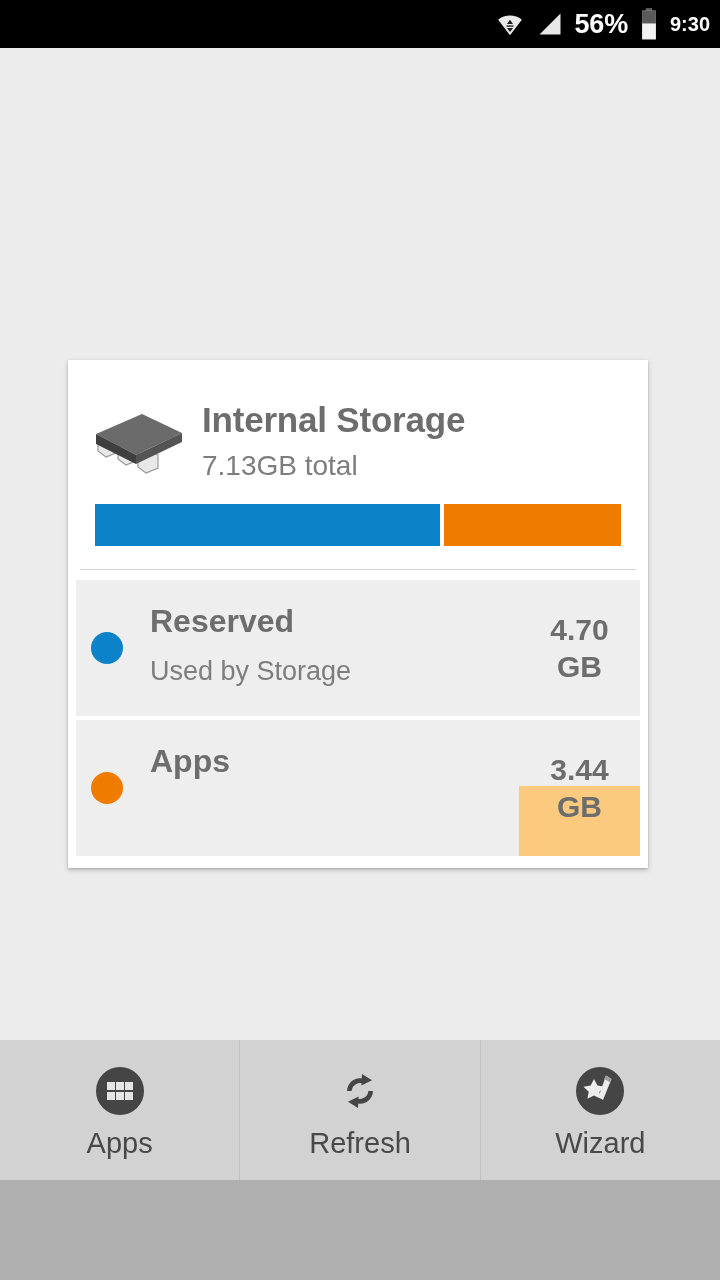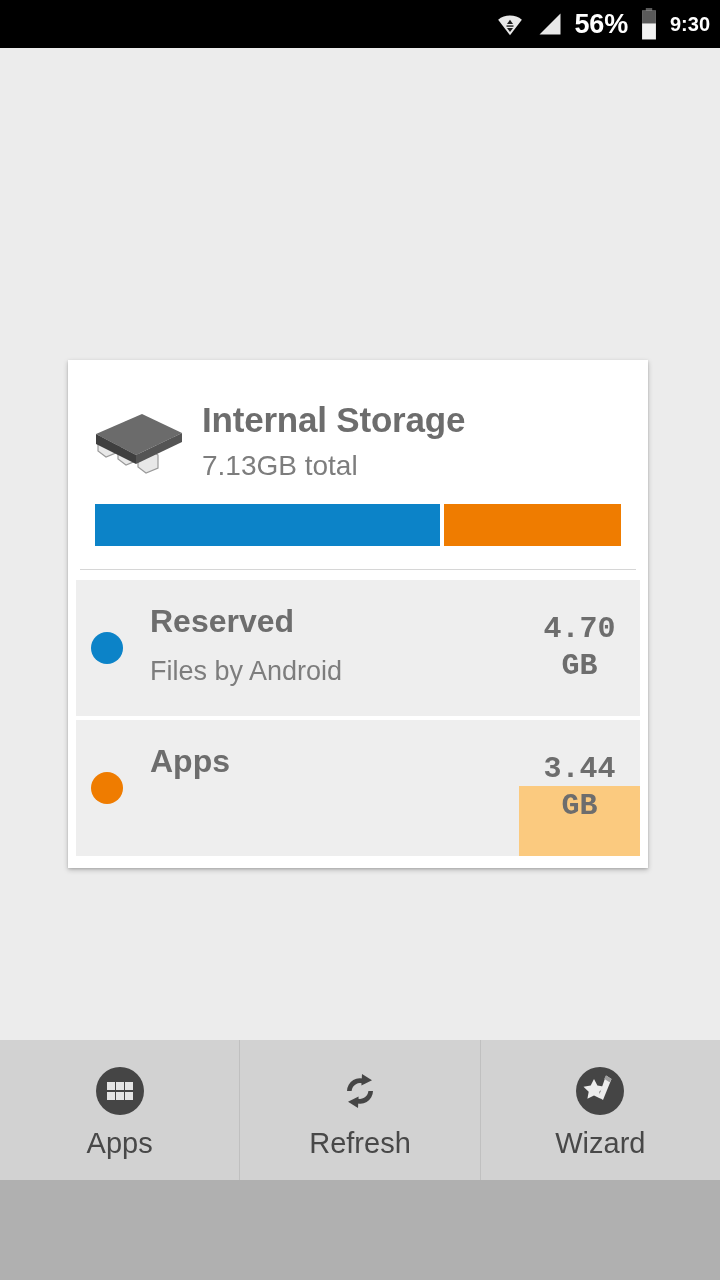--- a/index.html
+++ b/index.html
@@ -170,21 +170,20 @@
     font-size: 27px;
     color: #7d7d7d;
     line-height: 1.2;
   }
   .row-value-cell {
     width: 121px;
     background: #eeeeee;
     flex: none;
     position: relative;
     overflow: hidden;
-    font-family: Liberation Mono, monospace;
   }
   .row-value-fill {
     position: absolute;
     left: 0; right: 0; bottom: 0;
     background: #fbca7f;
   }
   .row-value-text {
     position: relative;
     z-index: 2;
     width: 100%;
@@ -317,21 +316,21 @@
 
     <div class="card-divider"></div>
 
     <div class="rows" id="rows">
         <div class="row">
           <div class="row-dot-cell">
             <div class="dot" style="background: rgb(12, 131, 200);"></div>
           </div>
           <div class="row-main">
             <div class="row-title">Reserved</div>
-            <div class="row-subtitle">Files by Android</div>
+            <div class="row-subtitle">Used by Storage</div>
           </div>
           <div class="row-value-cell">
             <div class="row-value-text">
               <span>4.70</span>
               <span>GB</span>
             </div>
           </div>
         </div>
         <div class="row">
           <div class="row-dot-cell">

